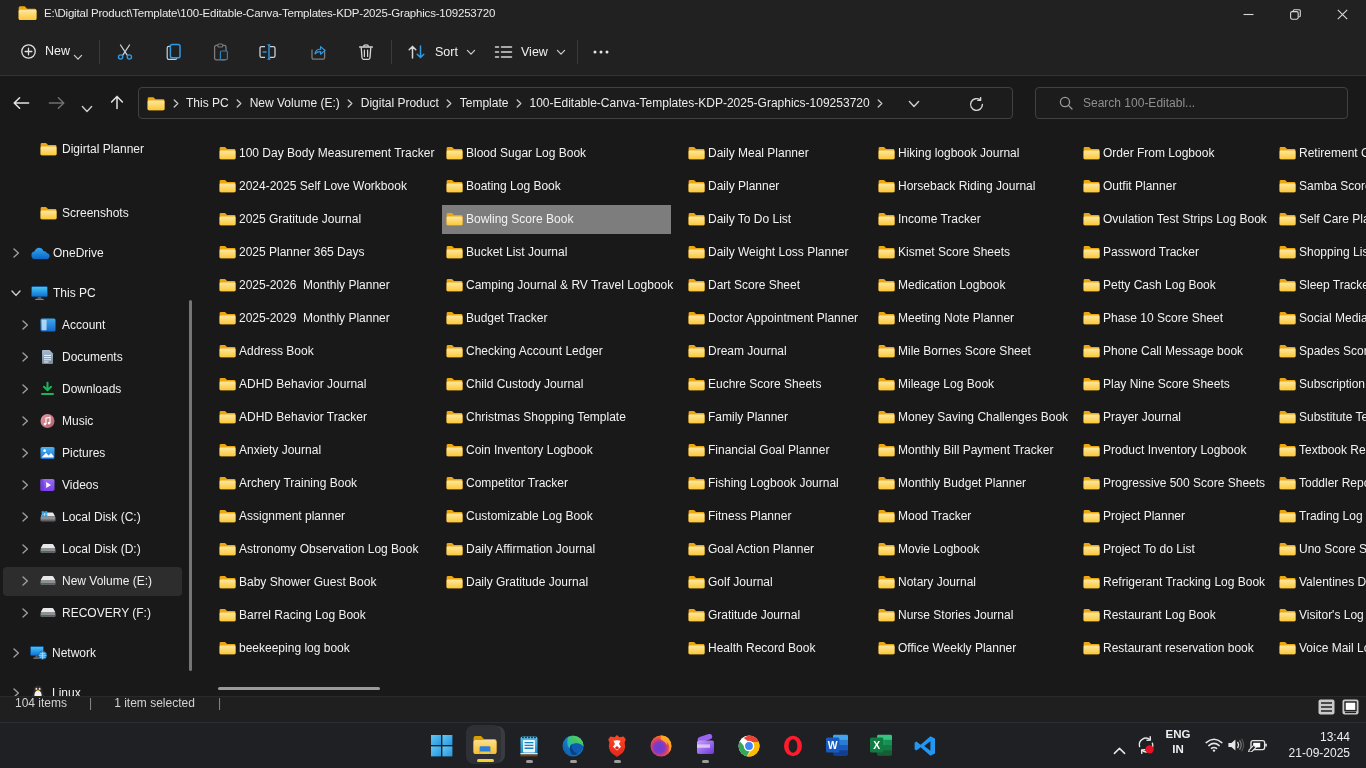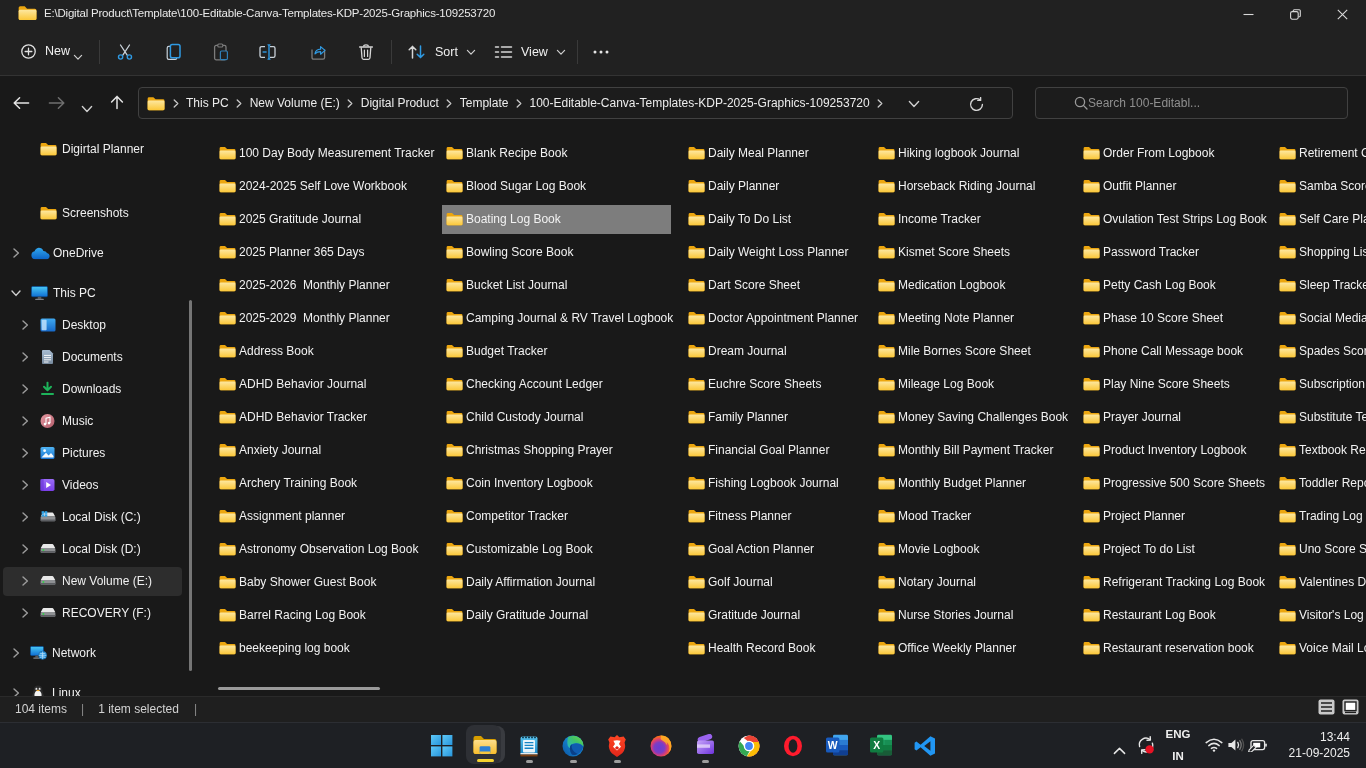--- a/index.html
+++ b/index.html
@@ -256,21 +256,21 @@
           <path d="M1.4 1.6 L6 6.4 L10.6 1.6" fill="none" stroke="#cfcfcf" stroke-width="1.4" stroke-linecap="round" stroke-linejoin="round"></path>
         </svg>
       </div>
 <div class="abs" style="right:28px;top:0;height:32px;display:flex;align-items:center">
         <svg width="15" height="15" viewBox="0 0 15 15">
           <path d="M13.4 7.5 A5.9 5.9 0 1 1 11.2 2.9" fill="none" stroke="#d6d6d6" stroke-width="1.4" stroke-linecap="round"></path>
           <path d="M11.6 0.6 V3.4 H8.8" fill="none" stroke="#d6d6d6" stroke-width="1.4" stroke-linecap="round" stroke-linejoin="round"></path>
         </svg>
       </div>
 </div>
-    <div class="abs abox" style="left:1035px;top:87px;width:313px;height:32px;display:flex;align-items:center;padding-left:38px;gap:0">
+    <div class="abs abox" style="left:1035px;top:87px;width:313px;height:32px;display:flex;align-items:center;padding-left:23px;gap:10px">
       <svg width="14" height="14" viewBox="0 0 14 14">
         <circle cx="6" cy="6" r="4.6" fill="none" stroke="#9a9a9a" stroke-width="1.3"></circle>
         <path d="M9.4 9.4 L13 13" stroke="#9a9a9a" stroke-width="1.3" stroke-linecap="round"></path>
       </svg>
       <span style="color:#8f8f8f;font-size:12px">Search 100-Editabl...</span>
     </div>
 <div class="abs" style="left:442px;top:205px;width:229px;height:29px;background:#7d7d7d"></div>
 <div class="fcol" style="left:219px;top:136px">
       <div class="frow"><svg width="17" height="14" viewBox="0 0 17 14">
           <path d="M0.6 2.4 Q0.6 1 2 1 H6 L8.1 3.1 H15.1 Q16.5 3.1 16.5 4.5 V12 Q16.5 13.3 15.1 13.3 H2 Q0.6 13.3 0.6 12 Z" fill="#eca60f"></path>
@@ -334,24 +334,20 @@
         </svg><span>Barrel Racing Log Book</span></div>
       <div class="frow"><svg width="17" height="14" viewBox="0 0 17 14">
           <path d="M0.6 2.4 Q0.6 1 2 1 H6 L8.1 3.1 H15.1 Q16.5 3.1 16.5 4.5 V12 Q16.5 13.3 15.1 13.3 H2 Q0.6 13.3 0.6 12 Z" fill="#eca60f"></path>
           <path d="M0.6 5.8 Q0.6 4.6 1.8 4.6 H15.3 Q16.5 4.6 16.5 5.8 V12.1 Q16.5 13.3 15.3 13.3 H1.8 Q0.6 13.3 0.6 12.1 Z" fill="url(#gfold)"></path>
         </svg><span>beekeeping log book</span></div>
     </div>
 <div class="fcol" style="left:446px;top:136px">
       <div class="frow"><svg width="17" height="14" viewBox="0 0 17 14">
           <path d="M0.6 2.4 Q0.6 1 2 1 H6 L8.1 3.1 H15.1 Q16.5 3.1 16.5 4.5 V12 Q16.5 13.3 15.1 13.3 H2 Q0.6 13.3 0.6 12 Z" fill="#eca60f"></path>
           <path d="M0.6 5.8 Q0.6 4.6 1.8 4.6 H15.3 Q16.5 4.6 16.5 5.8 V12.1 Q16.5 13.3 15.3 13.3 H1.8 Q0.6 13.3 0.6 12.1 Z" fill="url(#gfold)"></path>
-        </svg><span>Blank Recipe Book</span></div>
-      <div class="frow"><svg width="17" height="14" viewBox="0 0 17 14">
-          <path d="M0.6 2.4 Q0.6 1 2 1 H6 L8.1 3.1 H15.1 Q16.5 3.1 16.5 4.5 V12 Q16.5 13.3 15.1 13.3 H2 Q0.6 13.3 0.6 12 Z" fill="#eca60f"></path>
-          <path d="M0.6 5.8 Q0.6 4.6 1.8 4.6 H15.3 Q16.5 4.6 16.5 5.8 V12.1 Q16.5 13.3 15.3 13.3 H1.8 Q0.6 13.3 0.6 12.1 Z" fill="url(#gfold)"></path>
         </svg><span>Blood Sugar Log Book</span></div>
       <div class="frow"><svg width="17" height="14" viewBox="0 0 17 14">
           <path d="M0.6 2.4 Q0.6 1 2 1 H6 L8.1 3.1 H15.1 Q16.5 3.1 16.5 4.5 V12 Q16.5 13.3 15.1 13.3 H2 Q0.6 13.3 0.6 12 Z" fill="#eca60f"></path>
           <path d="M0.6 5.8 Q0.6 4.6 1.8 4.6 H15.3 Q16.5 4.6 16.5 5.8 V12.1 Q16.5 13.3 15.3 13.3 H1.8 Q0.6 13.3 0.6 12.1 Z" fill="url(#gfold)"></path>
         </svg><span>Boating Log Book</span></div>
       <div class="frow"><svg width="17" height="14" viewBox="0 0 17 14">
           <path d="M0.6 2.4 Q0.6 1 2 1 H6 L8.1 3.1 H15.1 Q16.5 3.1 16.5 4.5 V12 Q16.5 13.3 15.1 13.3 H2 Q0.6 13.3 0.6 12 Z" fill="#eca60f"></path>
           <path d="M0.6 5.8 Q0.6 4.6 1.8 4.6 H15.3 Q16.5 4.6 16.5 5.8 V12.1 Q16.5 13.3 15.3 13.3 H1.8 Q0.6 13.3 0.6 12.1 Z" fill="url(#gfold)"></path>
         </svg><span>Bowling Score Book</span></div>
       <div class="frow"><svg width="17" height="14" viewBox="0 0 17 14">
@@ -370,21 +366,21 @@
           <path d="M0.6 2.4 Q0.6 1 2 1 H6 L8.1 3.1 H15.1 Q16.5 3.1 16.5 4.5 V12 Q16.5 13.3 15.1 13.3 H2 Q0.6 13.3 0.6 12 Z" fill="#eca60f"></path>
           <path d="M0.6 5.8 Q0.6 4.6 1.8 4.6 H15.3 Q16.5 4.6 16.5 5.8 V12.1 Q16.5 13.3 15.3 13.3 H1.8 Q0.6 13.3 0.6 12.1 Z" fill="url(#gfold)"></path>
         </svg><span>Checking Account Ledger</span></div>
       <div class="frow"><svg width="17" height="14" viewBox="0 0 17 14">
           <path d="M0.6 2.4 Q0.6 1 2 1 H6 L8.1 3.1 H15.1 Q16.5 3.1 16.5 4.5 V12 Q16.5 13.3 15.1 13.3 H2 Q0.6 13.3 0.6 12 Z" fill="#eca60f"></path>
           <path d="M0.6 5.8 Q0.6 4.6 1.8 4.6 H15.3 Q16.5 4.6 16.5 5.8 V12.1 Q16.5 13.3 15.3 13.3 H1.8 Q0.6 13.3 0.6 12.1 Z" fill="url(#gfold)"></path>
         </svg><span>Child Custody Journal</span></div>
       <div class="frow"><svg width="17" height="14" viewBox="0 0 17 14">
           <path d="M0.6 2.4 Q0.6 1 2 1 H6 L8.1 3.1 H15.1 Q16.5 3.1 16.5 4.5 V12 Q16.5 13.3 15.1 13.3 H2 Q0.6 13.3 0.6 12 Z" fill="#eca60f"></path>
           <path d="M0.6 5.8 Q0.6 4.6 1.8 4.6 H15.3 Q16.5 4.6 16.5 5.8 V12.1 Q16.5 13.3 15.3 13.3 H1.8 Q0.6 13.3 0.6 12.1 Z" fill="url(#gfold)"></path>
-        </svg><span>Christmas Shopping Prayer</span></div>
+        </svg><span>Christmas Shopping Template</span></div>
       <div class="frow"><svg width="17" height="14" viewBox="0 0 17 14">
           <path d="M0.6 2.4 Q0.6 1 2 1 H6 L8.1 3.1 H15.1 Q16.5 3.1 16.5 4.5 V12 Q16.5 13.3 15.1 13.3 H2 Q0.6 13.3 0.6 12 Z" fill="#eca60f"></path>
           <path d="M0.6 5.8 Q0.6 4.6 1.8 4.6 H15.3 Q16.5 4.6 16.5 5.8 V12.1 Q16.5 13.3 15.3 13.3 H1.8 Q0.6 13.3 0.6 12.1 Z" fill="url(#gfold)"></path>
         </svg><span>Coin Inventory Logbook</span></div>
       <div class="frow"><svg width="17" height="14" viewBox="0 0 17 14">
           <path d="M0.6 2.4 Q0.6 1 2 1 H6 L8.1 3.1 H15.1 Q16.5 3.1 16.5 4.5 V12 Q16.5 13.3 15.1 13.3 H2 Q0.6 13.3 0.6 12 Z" fill="#eca60f"></path>
           <path d="M0.6 5.8 Q0.6 4.6 1.8 4.6 H15.3 Q16.5 4.6 16.5 5.8 V12.1 Q16.5 13.3 15.3 13.3 H1.8 Q0.6 13.3 0.6 12.1 Z" fill="url(#gfold)"></path>
         </svg><span>Competitor Tracker</span></div>
       <div class="frow"><svg width="17" height="14" viewBox="0 0 17 14">
           <path d="M0.6 2.4 Q0.6 1 2 1 H6 L8.1 3.1 H15.1 Q16.5 3.1 16.5 4.5 V12 Q16.5 13.3 15.1 13.3 H2 Q0.6 13.3 0.6 12 Z" fill="#eca60f"></path>
@@ -715,21 +711,21 @@
         <svg width="8" height="10" viewBox="0 0 8 10">
           <path d="M2 1 L6.4 5 L2 9" fill="none" stroke="#9d9d9d" stroke-width="1.4" stroke-linecap="round" stroke-linejoin="round"></path>
         </svg>
       </span>
       <span style="position:absolute;left:40px;top:50%;transform:translateY(-50%);display:flex">
         <svg width="16" height="14" viewBox="0 0 16 14">
           <rect x="0.5" y="0.5" width="15" height="13" rx="1.5" fill="url(#gdesk)"></rect>
           <rect x="1.6" y="1.7" width="5" height="10.6" rx="0.8" fill="#bfe0fb" opacity="0.85"></rect>
         </svg>
       </span>
-      <span style="position:absolute;left:62px">Desktop</span>
+      <span style="position:absolute;left:62px">Account</span>
     </div>
     <div class="sitem" style="left:0;top:342px;width:188px">
       <span style="position:absolute;left:21px;top:50%;transform:translateY(-50%);display:flex">
         <svg width="8" height="10" viewBox="0 0 8 10">
           <path d="M2 1 L6.4 5 L2 9" fill="none" stroke="#9d9d9d" stroke-width="1.4" stroke-linecap="round" stroke-linejoin="round"></path>
         </svg>
       </span>
       <span style="position:absolute;left:41px;top:50%;transform:translateY(-50%);display:flex">
         <svg width="13" height="15" viewBox="0 0 13 15">
           <path d="M1 1.4 Q1 0.5 1.9 0.5 H8.6 L12 3.9 V13.6 Q12 14.5 11.1 14.5 H1.9 Q1 14.5 1 13.6 Z" fill="url(#gdoc)"></path>
@@ -905,21 +901,21 @@
           <path d="M5.2 5.4 Q7 7 8.8 5.4 L7 4.8 Z" fill="#f6a821"></path>
           <path d="M2.6 13.6 Q1.8 15.2 3.8 15 L5.6 13.8 Z" fill="#f0b429"></path>
           <path d="M11.4 13.6 Q12.2 15.2 10.2 15 L8.4 13.8 Z" fill="#f0b429"></path>
         </svg>
       </span>
       <span style="position:absolute;left:52px">Linux</span>
     </div>
 <div class="abs" style="left:189px;top:300px;width:3px;height:371px;background:#757575;border-radius:2px"></div>
     <div class="abs" style="left:218px;top:687px;width:162px;height:3px;background:#9a9a9a;border-radius:2px"></div>
 <div class="abs" id="statusbar"></div>
-<div class="abs" style="left:15px;top:696px;height:26px;display:flex;align-items:center;color:#d2d2d2;font-size:12px;gap:4px">
+<div class="abs" style="left:15px;top:696px;height:26px;display:flex;align-items:flex-start;color:#d2d2d2;font-size:12px;gap:12px">
 <span>104 items</span>
       <span style="color:#8a8a8a;padding:0 10px">|</span>
       <span>1 item selected</span>
       <span style="color:#8a8a8a;padding-left:11px">|</span>
     </div>
     <div class="abs" style="left:1318px;top:699px;display:flex;gap:7px">
       <svg width="17" height="16" viewBox="0 0 17 16">
         <rect x="0.5" y="0.5" width="16" height="15" rx="2" fill="#c9c9c9"></rect>
         <g stroke="#1f1f1f" stroke-width="1.6">
           <path d="M3 4 H14 M3 8 H14 M3 12 H14"></path>
@@ -1025,21 +1021,21 @@
     <div class="abs" style="left:702px;top:760px;width:7px;height:3px;border-radius:2px;background:#9d9d9d"></div>
     <div class="abs" style="left:1113px;top:741px"><svg width="13" height="8" viewBox="0 0 13 8">
         <path d="M1.4 6.4 L6.5 1.4 L11.6 6.4" fill="none" stroke="#e6e6e6" stroke-width="1.5" stroke-linecap="round" stroke-linejoin="round"></path>
       </svg></div>
     <div class="abs" style="left:1135px;top:734px"><svg width="22" height="22" viewBox="0 0 22 22">
         <path d="M4.6 12.6 A6.6 6.6 0 0 1 15 5.6 M17.4 9.2 A6.6 6.6 0 0 1 7 16.4" fill="none" stroke="#e6e6e6" stroke-width="1.4" stroke-linecap="round"></path>
         <path d="M15.2 2.6 L15.4 6 L12 6.2" fill="none" stroke="#e6e6e6" stroke-width="1.4" stroke-linecap="round" stroke-linejoin="round"></path>
         <path d="M6.8 19.4 L6.6 16 L10 15.8" fill="none" stroke="#e6e6e6" stroke-width="1.4" stroke-linecap="round" stroke-linejoin="round"></path>
         <circle cx="14.6" cy="15.4" r="4.2" fill="#e81224"></circle>
       </svg></div>
-    <div class="abs" style="left:1160px;top:727px;width:36px;height:36px;display:flex;flex-direction:column;align-items:center;justify-content:space-between;color:#efefef;font-size:11.5px;font-weight:700;line-height:14.5px">
+    <div class="abs" style="left:1160px;top:727px;width:36px;height:36px;display:flex;flex-direction:column;align-items:center;justify-content:flex-start;color:#efefef;font-size:11.5px;font-weight:700;line-height:14.5px">
       <span>ENG</span>
       <span>IN</span>
     </div>
     <div class="abs" style="left:1205px;top:738px"><svg width="18" height="14" viewBox="0 0 18 14">
         <path d="M1.2 4.6 Q9 -2.2 16.8 4.6" fill="none" stroke="#e6e6e6" stroke-width="1.5" stroke-linecap="round"></path>
         <path d="M3.8 7.6 Q9 3.2 14.2 7.6" fill="none" stroke="#e6e6e6" stroke-width="1.5" stroke-linecap="round"></path>
         <path d="M6.4 10.4 Q9 8.4 11.6 10.4" fill="none" stroke="#e6e6e6" stroke-width="1.5" stroke-linecap="round"></path>
         <circle cx="9" cy="12.6" r="1.2" fill="#e6e6e6"></circle>
       </svg></div>
     <div class="abs" style="left:1227px;top:738px"><svg width="18" height="14" viewBox="0 0 18 14">

